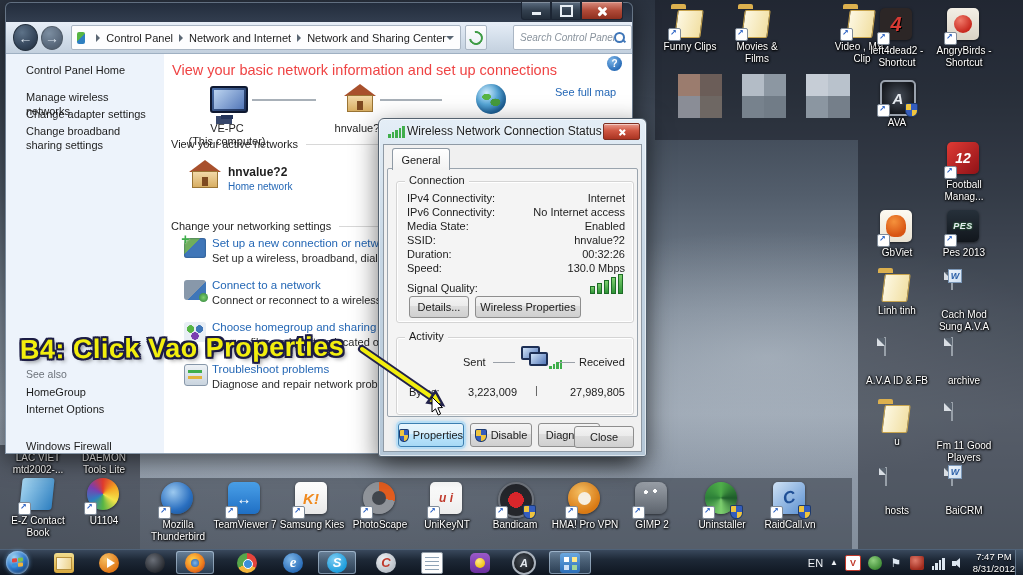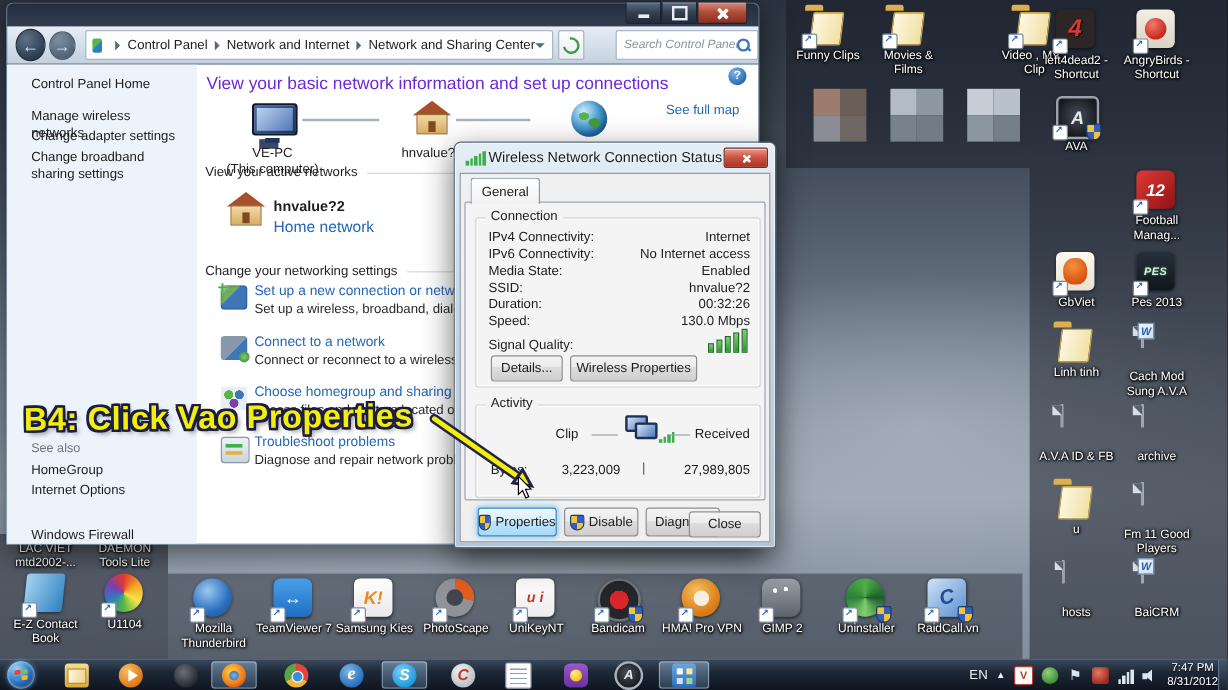--- a/index.html
+++ b/index.html
@@ -87,37 +87,37 @@
   .mag::before{content:"";position:absolute;left:0;top:0;width:7px;height:7px;border:2px solid #3f76b8;border-radius:50%;}
   .mag::after{content:"";position:absolute;left:8px;top:8px;width:4px;height:2px;background:#3f76b8;transform:rotate(45deg);}
   .winbody{position:absolute;left:1px;right:1px;top:52px;bottom:1px;background:#fff;display:flex;}
   .sidebar{width:158px;background:#edf3fb;position:relative;font-size:11px;color:#1c1c1c;}
   .sb-home{position:absolute;left:20px;top:10px;cursor:pointer;}
   .sb-task{position:absolute;left:20px;width:126px;cursor:pointer;line-height:1.3;}
   .sb-seealso{position:absolute;left:20px;top:314px;color:#6d737b;font-size:10.5px;}
   .sb-link{position:absolute;left:20px;cursor:pointer;}
   .mainarea{position:relative;flex:1;}
   .helpic{position:absolute;right:10px;top:2px;width:15px;height:15px;border-radius:50%;background:radial-gradient(circle at 35% 30%,#7db6e8,#2a6db8 70%);color:#fff;font-size:10px;font-weight:bold;display:flex;align-items:center;justify-content:center;}
-  .ctitle{position:absolute;left:8px;top:8px;font-size:14.5px;color:#6d28d9;}
+  .ctitle{position:absolute;left:8px;top:8px;font-size:14.5px;color:#ef4444;}
   .maplabel{position:absolute;font-size:11px;color:#1e1e1e;text-align:center;transform:translateX(-50%);}
   .maplink{color:#2467b5;cursor:pointer;font-size:11px;text-align:center;}
   .mapline{position:absolute;height:2px;background:#a8b0b8;}
   .icn-pc{position:absolute;width:34px;height:23px;background:linear-gradient(135deg,#4a6ea8,#1d2f55);border:2px solid #0e1830;border-radius:3px;}
   .icn-pc::before{content:"";position:absolute;inset:2px;background:linear-gradient(135deg,#bcd4f0,#5377b8);}
   .icn-pc::after{content:"";position:absolute;left:9px;bottom:-8px;width:12px;height:4px;background:#24355c;box-shadow:-3px 3px 0 2px #37476b;}
   .icn-house{position:absolute;}
   .icn-house .roof{position:absolute;left:50%;transform:translateX(-50%);top:0;width:0;height:0;border-left:16px solid transparent;border-right:16px solid transparent;border-bottom:12px solid #a8502c;}
   .icn-house .body{position:absolute;left:50%;transform:translateX(-50%);top:11px;width:24px;height:15px;background:linear-gradient(180deg,#f2d9a8,#d8ae62);border:1px solid #9a7434;}
   .icn-house .door{position:absolute;left:50%;transform:translateX(-50%);top:17px;width:6px;height:9px;background:#7e4a20;}
   .icn-globe{position:absolute;border-radius:50%;background:radial-gradient(circle at 35% 30%,#cfeafa,#58a8d8 40%,#2e7bb4 72%,#1d5c8c);box-shadow:inset -3px -3px 6px rgba(0,40,80,.4);}
   .icn-globe::after{content:"";position:absolute;inset:4px;border-radius:50%;background:radial-gradient(7px 5px at 30% 40%,#57b544 60%,transparent 65%),radial-gradient(8px 6px at 70% 65%,#459a3c 60%,transparent 65%);}
   .secrow{position:absolute;display:flex;align-items:center;gap:8px;font-size:11px;color:#1e1e1e;}
   .secrow i{flex:1;border-top:1px solid #d8d8d8;}
   .netname{font-size:12px;font-weight:bold;color:#1e1e1e;}
-  .netlink{font-size:13px;color:#2467b5;cursor:pointer;}
+  .netlink{font-size:10px;color:#2467b5;cursor:pointer;}
   .task-ic{position:absolute;width:22px;height:20px;border-radius:3px;}
   .ti1{background:linear-gradient(135deg,#6fae5c 0 40%,#3f76b8 40% 100%);box-shadow:inset 0 0 2px #214268;}
   .ti1::after{content:"+";position:absolute;left:-3px;top:-7px;color:#3fae4b;font-size:14px;font-weight:bold;text-shadow:0 0 2px #fff;}
   .ti2{background:linear-gradient(135deg,#8898aa 0 55%,#3f76b8 55% 100%);}
   .ti2::after{content:"";position:absolute;right:-2px;bottom:-2px;width:9px;height:9px;border-radius:50%;background:radial-gradient(circle,#7ed06f,#2c7f38);}
   .ti3{background:radial-gradient(6px 6px at 30% 35%,#57b544 60%,transparent 65%),radial-gradient(6px 6px at 70% 35%,#3f76b8 60%,transparent 65%),radial-gradient(6px 6px at 50% 70%,#7a3fb0 60%,transparent 65%),#e8eef5;}
   .ti4{background:linear-gradient(180deg,#eef2f6,#c9d4de);border:1px solid #8898aa;}
   .ti4::after{content:"";position:absolute;left:3px;top:5px;width:14px;height:3px;background:#3fae4b;box-shadow:0 6px 0 #e2b33c;}
   .item-title{position:absolute;font-size:11.5px;color:#2467b5;cursor:pointer;white-space:nowrap;}
   .item-desc{position:absolute;font-size:11px;color:#2a2a2a;white-space:nowrap;}
@@ -562,21 +562,21 @@
         <div class="w7btn" style="left:12px;top:114px;width:58px;height:20px;">
             <span>Details...</span>
           </div>
         <div class="w7btn" style="left:78px;top:114px;width:104px;height:20px;">
             <span>Wireless Properties</span>
           </div>
       </div>
 
       <div class="grp" style="left:12px;top:192px;width:236px;height:76px;">
         <b>Activity</b>
-        <span class="actlbl" style="left:66px;top:18px;">Clip</span>
+        <span class="actlbl" style="left:66px;top:18px;">Sent</span>
         <i class="dash" style="left:96px;top:24px;"></i>
         <span class="mon" style="left:124px;top:8px;"></span>
         <span class="mon" style="left:132px;top:14px;"></span>
         <span class="minibars" style="left:152px;top:22px;">
             <i style="height:3px;"></i>
             <i style="height:5px;"></i>
             <i style="height:7px;"></i>
             <i style="height:9px;"></i>
           </span>
         <i class="dash" style="left:162px;top:24px;width:16px;"></i>

